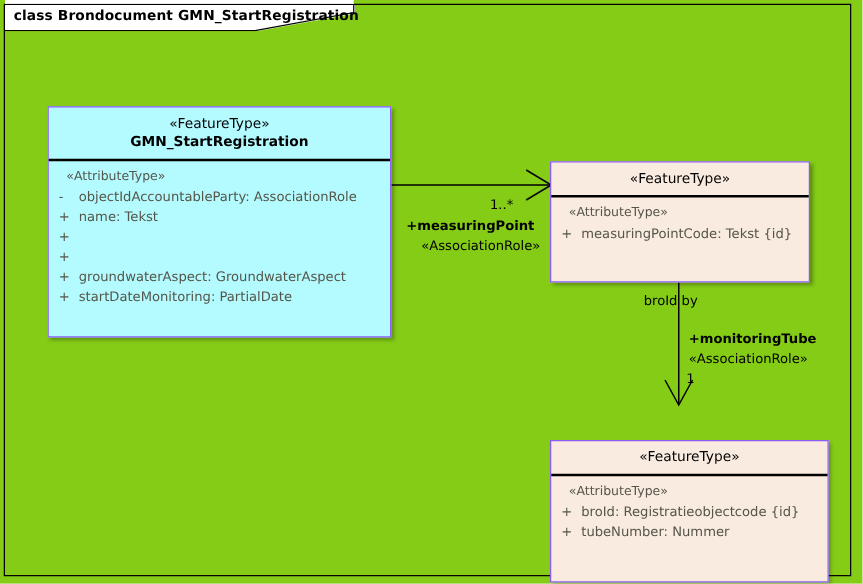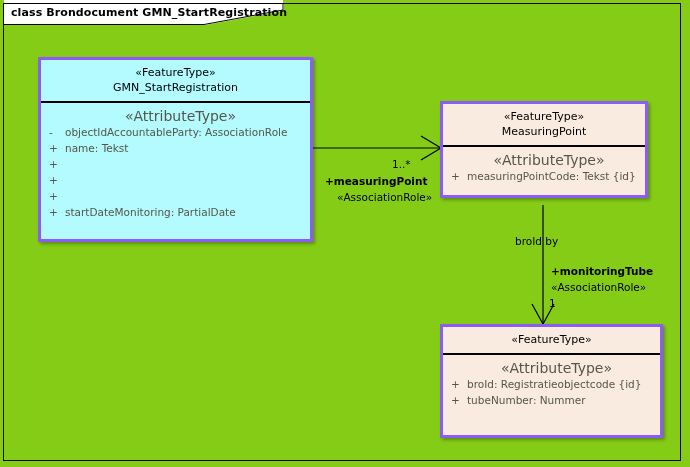--- a/index.html
+++ b/index.html
@@ -73,58 +73,58 @@
     top: 0px;
     width: 279px;
     height: 6px;
     background: #ffffff;
     z-index: 2;
   }
 
   
   .uml-class {
     position: absolute;
-    border: 3px solid #8b5cf6;
+    border: 1px solid #8b5cf6;
     box-sizing: border-box;
     box-shadow: 2px 2px 3px rgba(0,0,0,0.30);
     z-index: 5;
+    margin-top: 28px;
   }
   .uml-class.cyan   { background: #B3FBFF; }
   .uml-class.peach  { background: #FAEBE0; }
 
   .class-header {
     text-align: center;
     padding: 6px 4px 6px 4px;
     border-bottom: 2px solid #000000;
     box-sizing: border-box;
   }
   .stereotype {
     font-size: 11px;
     color: #000000;
     line-height: 14px;
     white-space: nowrap;
   }
   .class-name {
     font-size: 11px;
-    font-weight: normal;
+    font-weight: bold;
     color: #000000;
     line-height: 15px;
     white-space: nowrap;
   }
   .class-body {
     padding: 5px 4px 5px 8px;
     box-sizing: border-box;
   }
   .attr-stereotype {
-    font-size: 14px;
+    font-size: 10px;
     color: #55564A;
     line-height: 16px;
     padding-left: 6px;
     white-space: nowrap;
-    text-align: center;
   }
   .attr-row {
     display: flex;
     align-items: baseline;
     line-height: 16px;
     white-space: nowrap;
   }
   .attr-vis {
     width: 16px;
     flex: 0 0 16px;
@@ -207,32 +207,32 @@
         <span class="attr-text">name: Tekst</span>
       </div>
       <div class="attr-row">
         <span class="attr-vis">+</span>
       </div>
       <div class="attr-row">
         <span class="attr-vis">+</span>
       </div>
       <div class="attr-row">
         <span class="attr-vis">+</span>
+        <span class="attr-text">groundwaterAspect: GroundwaterAspect</span>
       </div>
       <div class="attr-row">
         <span class="attr-vis">+</span>
         <span class="attr-text">startDateMonitoring: PartialDate</span>
       </div>
     </div>
   </div>
 
   <div class="uml-class peach" style="left:440px; top:101px; width:208px; height:97px;">
     <div class="class-header">
       <div class="stereotype">«FeatureType»</div>
-      <div class="class-name">MeasuringPoint</div>
     </div>
     <div class="class-body">
       <div class="attr-stereotype">«AttributeType»</div>
       <div class="attr-row">
         <span class="attr-vis">+</span>
         <span class="attr-text">measuringPointCode: Tekst {id}</span>
       </div>
     </div>
   </div>
 

